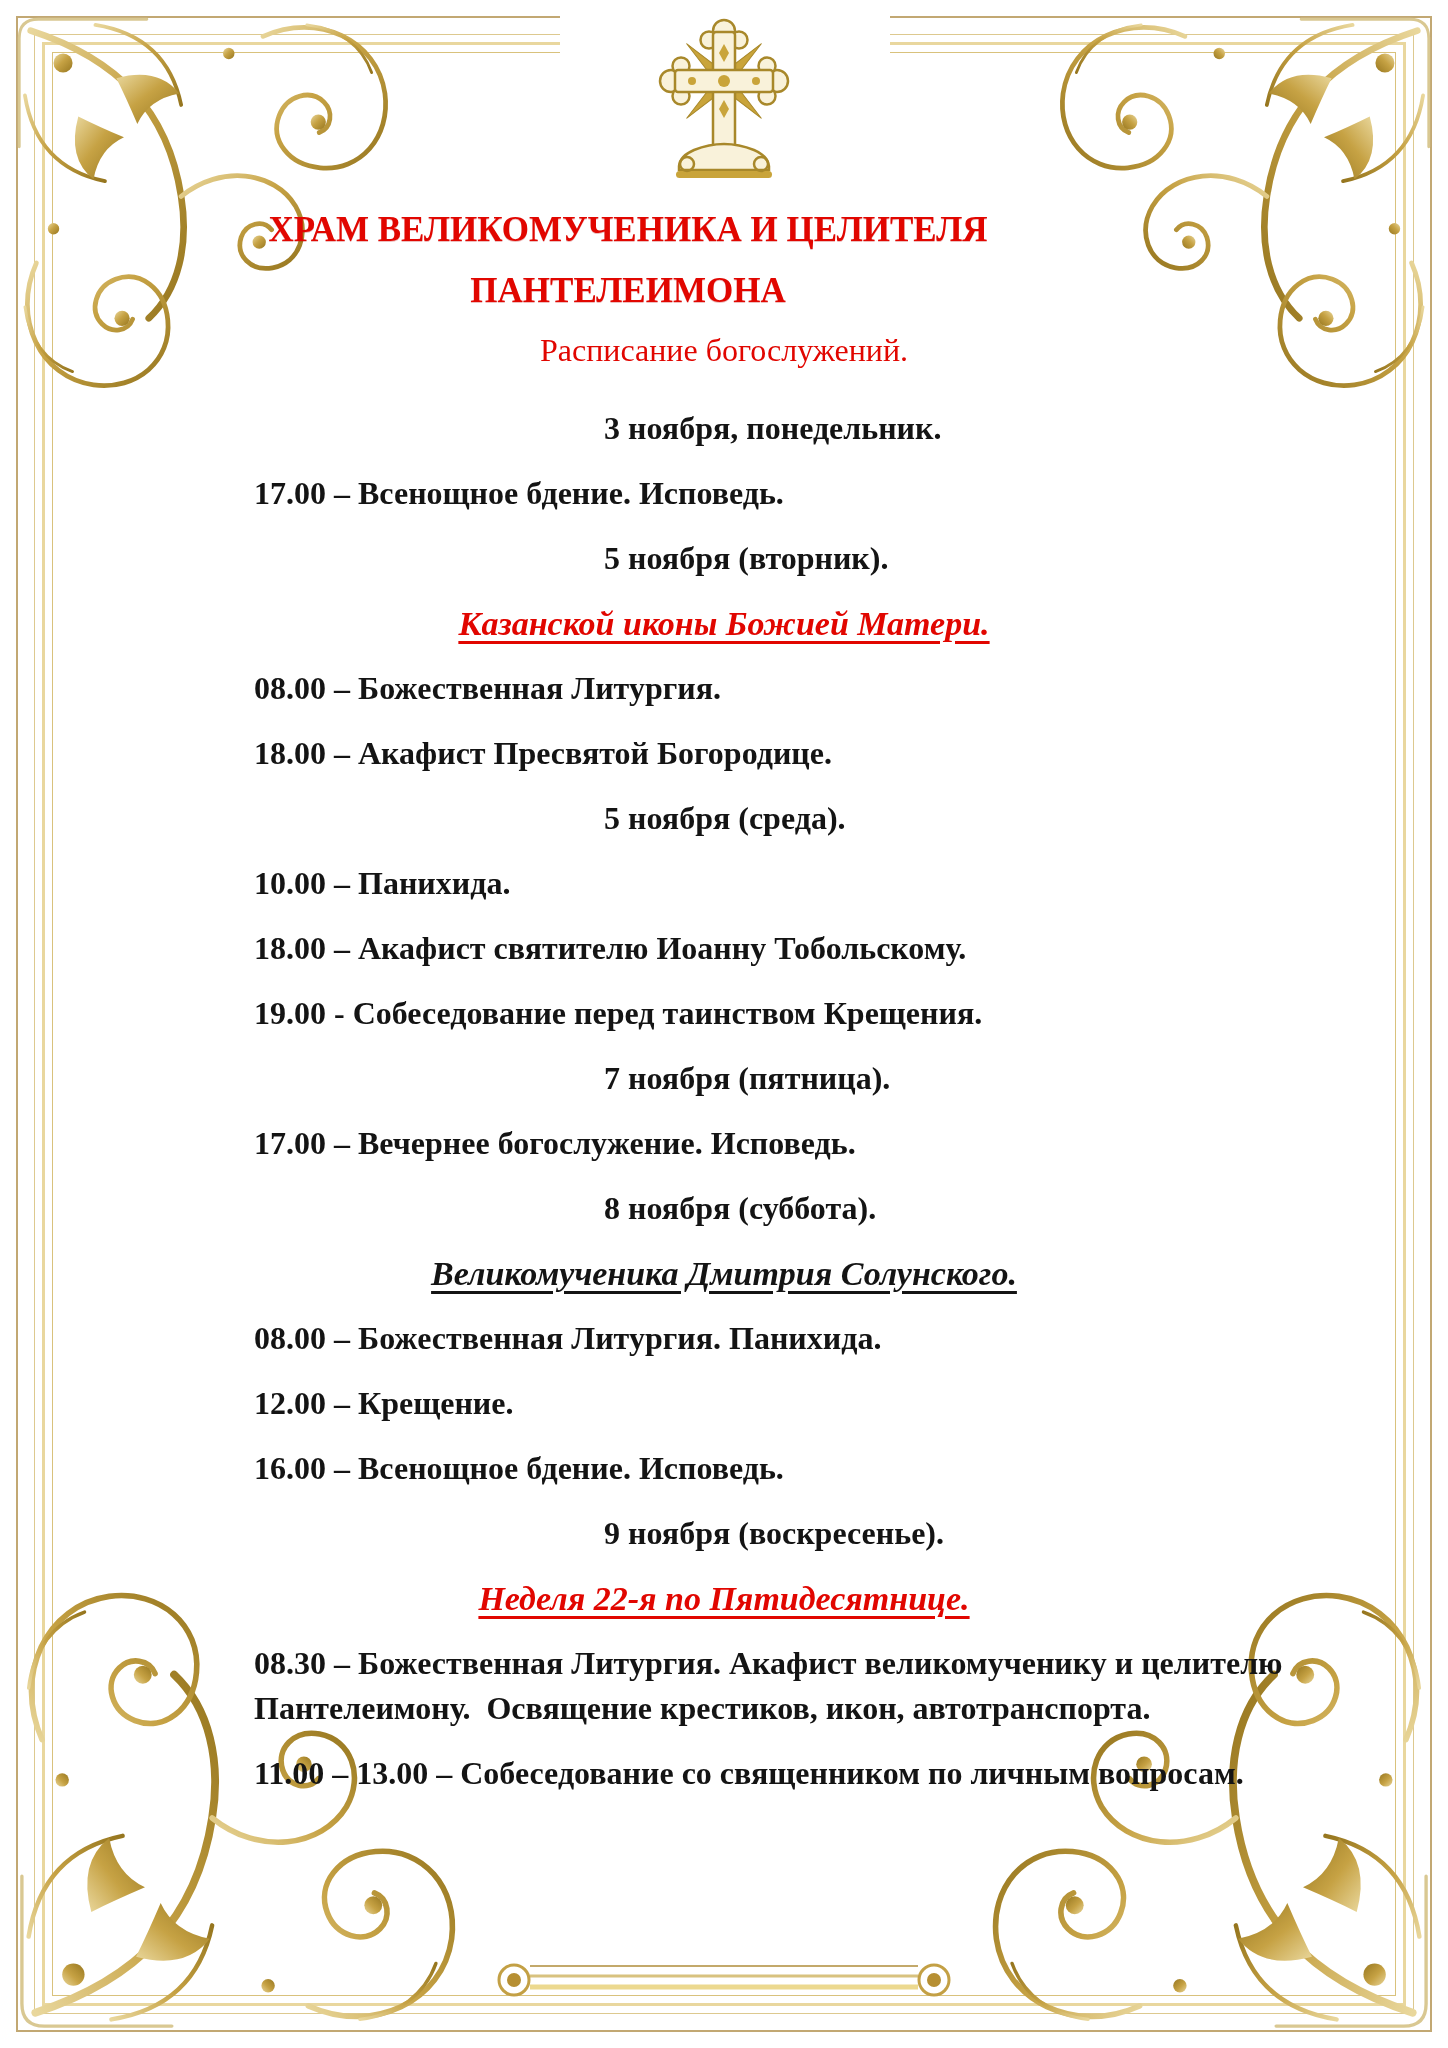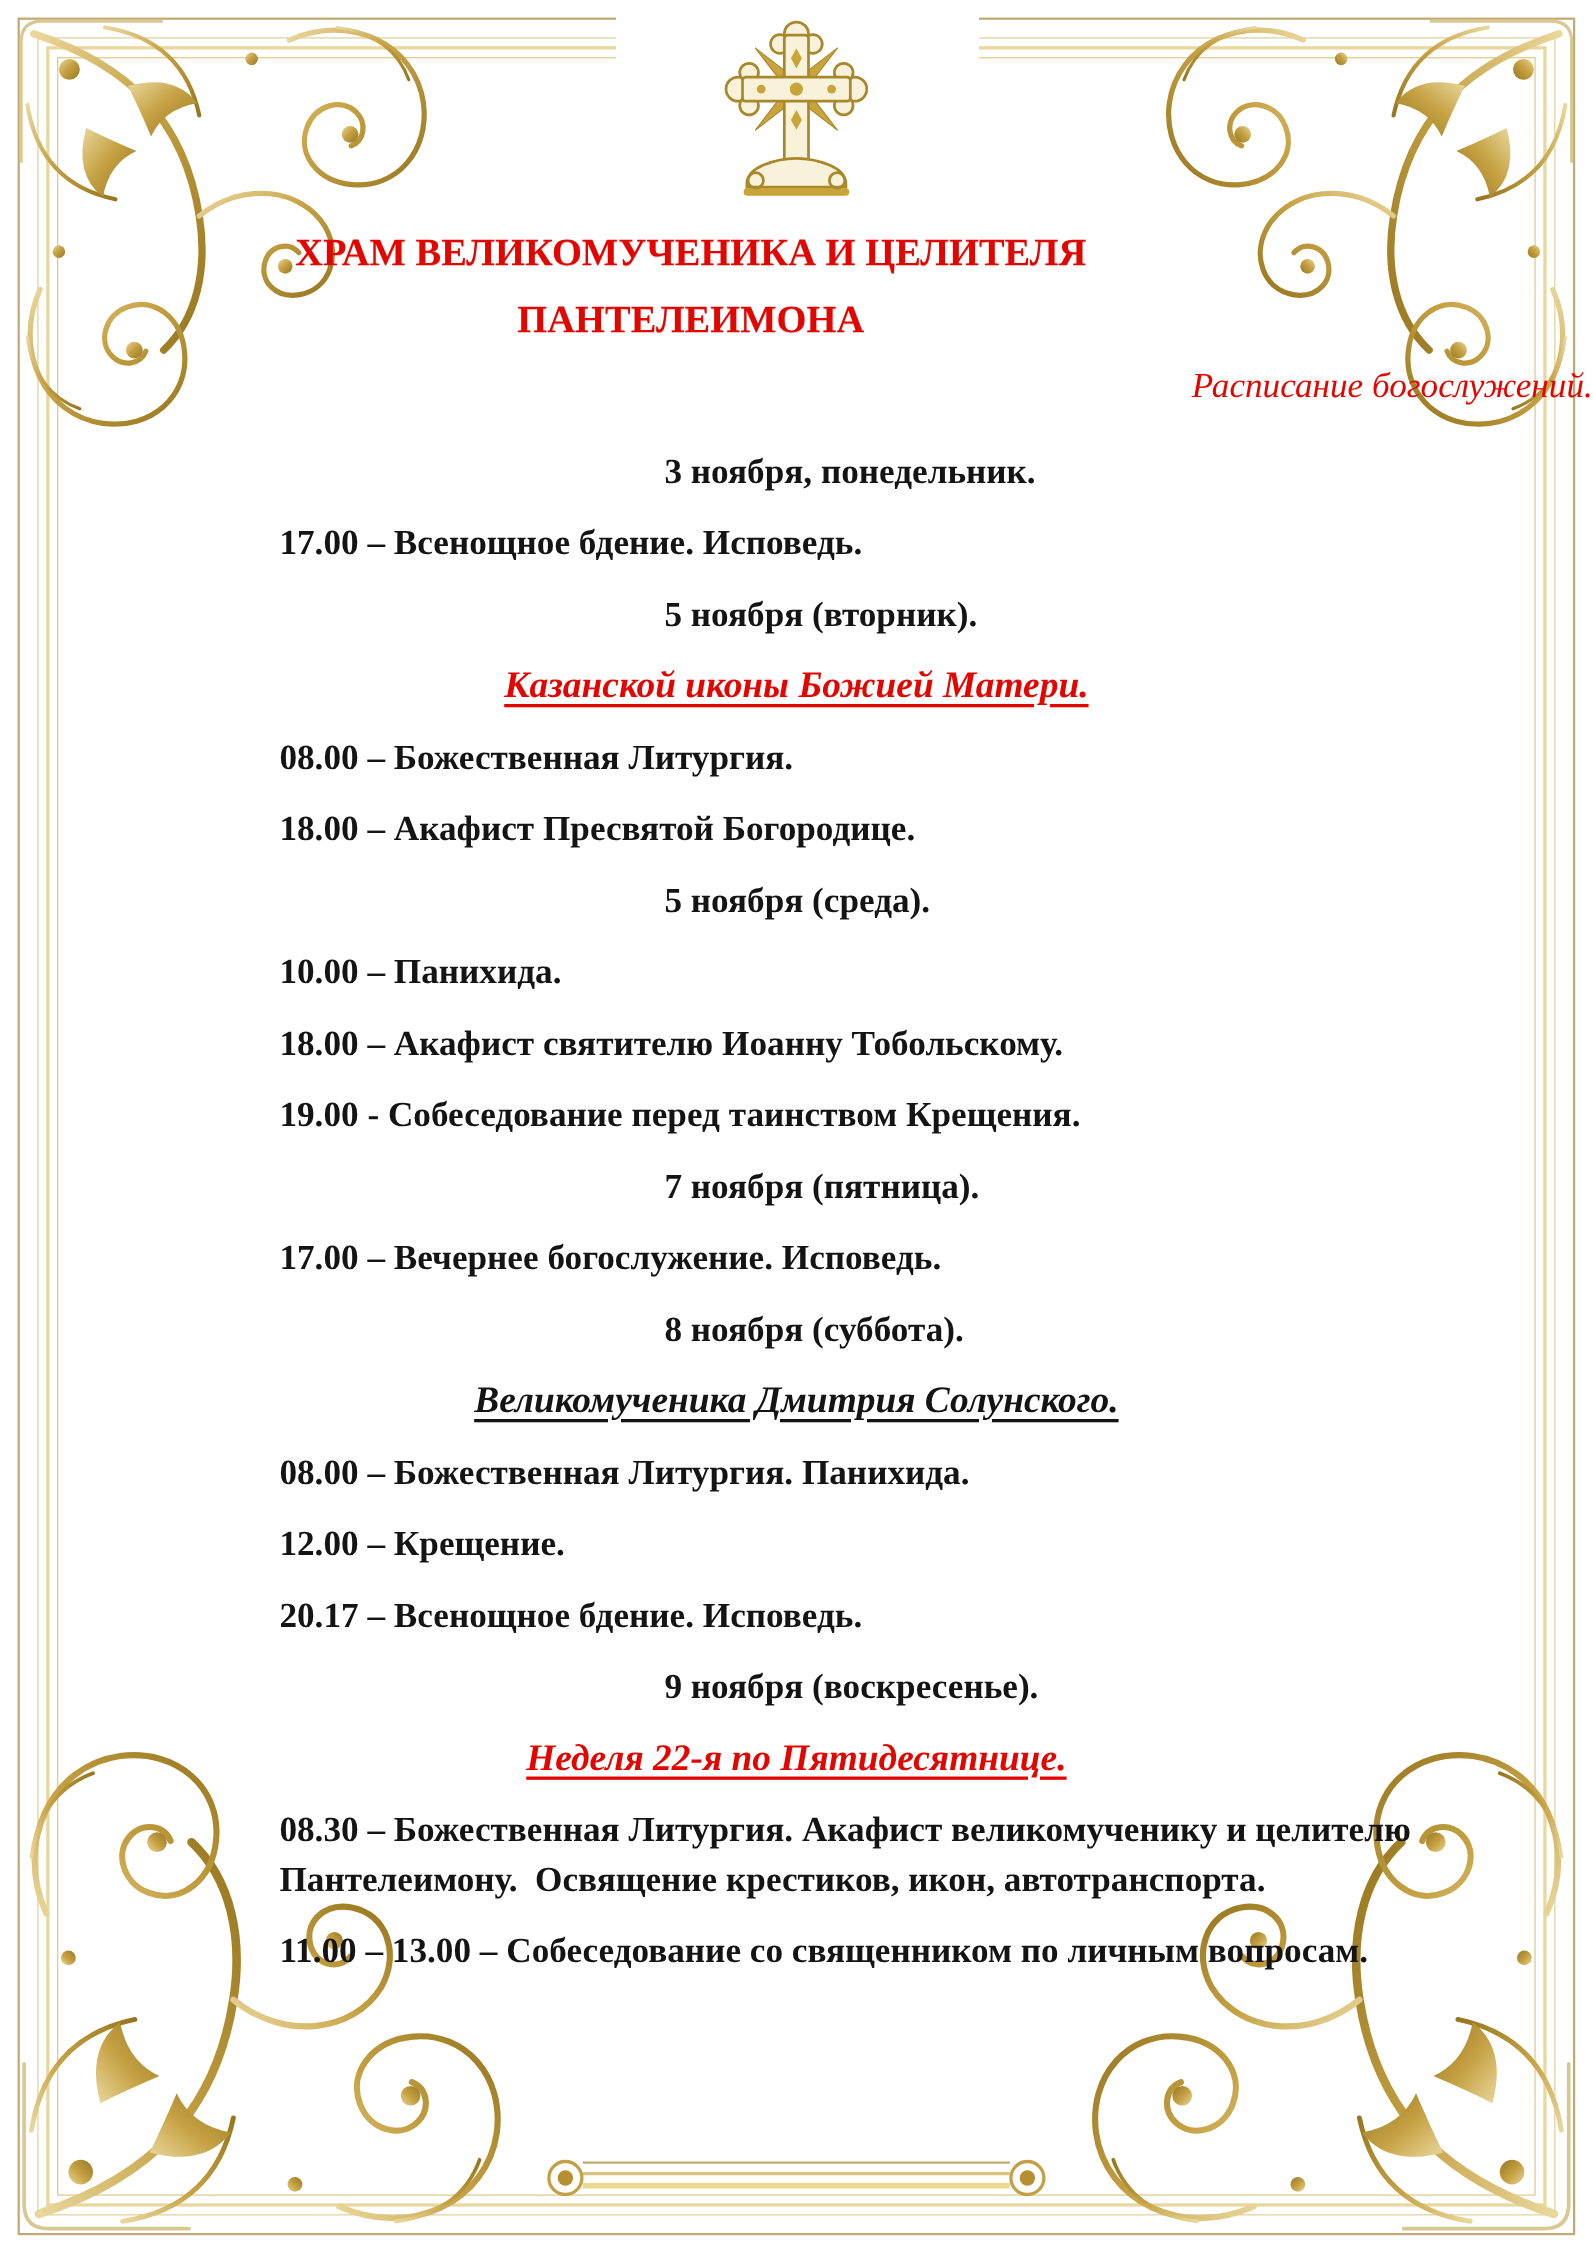--- a/index.html
+++ b/index.html
@@ -33,22 +33,22 @@
 
   
   .content{position:absolute;left:0;top:206px;width:1448px;z-index:10;}
   .doc-title{
     width:1256px;text-align:center;
     font-size:35px;font-weight:bold;line-height:48px;
     color:#e10600;text-shadow:0 1px 0 rgba(180,0,0,.25);
   }
   .doc-title-2{margin-top:13px;}
   .doc-subtitle{
-    width:1448px;text-align:right;
-    font-size:32px;font-weight:normal;line-height:48px;color:#e10600;font-style:italic;
+    width:1448px;text-align:center;
+    font-size:32px;font-weight:normal;line-height:48px;color:#e10600;
   }
   .doc-subtitle{margin-top:11px;}
   .schedule{margin-top:32px;}
   .line{
     font-size:32px;font-weight:bold;line-height:45px;margin-bottom:20px;
     color:#141414;white-space:pre-wrap;
   }
   .line--date{padding-left:604px;}
   .line--time{padding-left:254px;padding-right:60px;}
   .line--heading-red,.line--heading-black{
@@ -178,21 +178,21 @@
         <div class="line line--date">5 ноября (среда).</div>
         <div class="line line--time">10.00 – Панихида.</div>
         <div class="line line--time">18.00 – Акафист святителю Иоанну Тобольскому.</div>
         <div class="line line--time">19.00 - Собеседование перед таинством Крещения.</div>
         <div class="line line--date">7 ноября (пятница).</div>
         <div class="line line--time">17.00 – Вечернее богослужение. Исповедь.</div>
         <div class="line line--date">8 ноября (суббота).</div>
         <div class="line line--heading-black">Великомученика Дмитрия Солунского.</div>
         <div class="line line--time">08.00 – Божественная Литургия. Панихида.</div>
         <div class="line line--time">12.00 – Крещение.</div>
-        <div class="line line--time">20.17 – Всенощное бдение. Исповедь.</div>
+        <div class="line line--time">16.00 – Всенощное бдение. Исповедь.</div>
         <div class="line line--date">9 ноября (воскресенье).</div>
         <div class="line line--heading-red">Неделя 22-я по Пятидесятнице.</div>
         <div class="line line--time">08.30 – Божественная Литургия. Акафист великомученику и целителю Пантелеимону.  Освящение крестиков, икон, автотранспорта.</div>
         <div class="line line--time">11.00 – 13.00 – Собеседование со священником по личным вопросам.</div>
       </div>
   </div>
 
 </div>
 
 </body></html>

